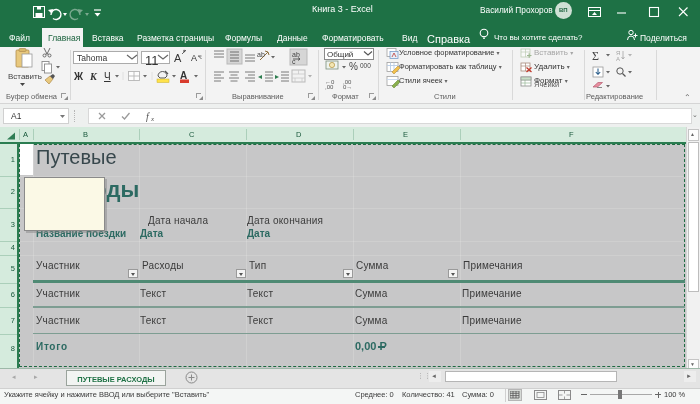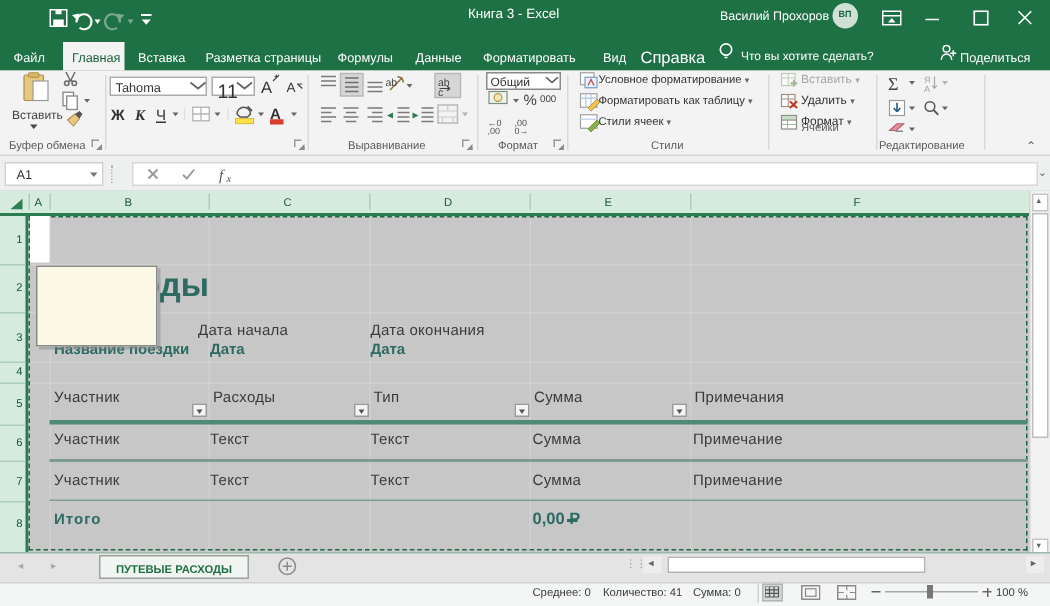--- a/index.html
+++ b/index.html
@@ -320,22 +320,23 @@
 <div class="a" style="left:460px;top:144px;width:1px;height:224px;background:rgba(255,255,255,0.16);"></div>
 <div class="a" style="left:19px;top:176px;width:666px;height:1px;background:rgba(255,255,255,0.14);"></div>
 <div class="a" style="left:19px;top:208px;width:666px;height:1px;background:rgba(255,255,255,0.14);"></div>
 <div class="a" style="left:19px;top:241px;width:666px;height:1px;background:rgba(255,255,255,0.14);"></div>
 <div class="a" style="left:19px;top:255px;width:666px;height:1px;background:rgba(255,255,255,0.14);"></div>
 
 <div class="a" style="left:19px;top:144px;width:666px;height:223px;border:1px dashed #1e6b42;box-sizing:border-box;"></div>
 
 <div class="a" style="left:20px;top:144px;width:13px;height:31px;background:#fff;"></div>
 
+<div class="tx" style="left:36px;top:146px;font-size:20px;color:#37474c;">Путевые</div>
 <div class="tx" style="left:44px;top:176.5px;font-size:22px;font-weight:bold;color:#2c6a62;">расходы</div>
-<div class="tx" style="left:132px;top:215px;font-size:10px;letter-spacing:0.2px;color:#3b3b3b;text-align:right;">Дата начала</div>
+<div class="tx" style="left:148px;top:215px;font-size:10px;letter-spacing:0.2px;color:#3b3b3b;text-align:right;">Дата начала</div>
 <div class="tx" style="left:247px;top:215px;font-size:10px;letter-spacing:0.2px;color:#3b3b3b;">Дата окончания</div>
 <div class="tx" style="left:36px;top:228px;font-size:10px;font-weight:bold;color:#2c6a62;">Название поездки</div>
 <div class="tx" style="left:140px;top:228px;font-size:10px;font-weight:bold;color:#2c6a62;">Дата</div>
 <div class="tx" style="left:247px;top:228px;font-size:10px;font-weight:bold;color:#2c6a62;">Дата</div>
 <div class="tx" style="left:36px;top:260px;font-size:10px;letter-spacing:0.2px;color:#3a3a3a;">Участник</div>
 <div class="tx" style="left:142px;top:260px;font-size:10px;letter-spacing:0.2px;color:#3a3a3a;">Расходы</div>
 <div class="tx" style="left:249px;top:260px;font-size:10px;letter-spacing:0.2px;color:#3a3a3a;">Тип</div>
 <div class="tx" style="left:356px;top:260px;font-size:10px;letter-spacing:0.2px;color:#3a3a3a;">Сумма</div>
 <div class="tx" style="left:463px;top:260px;font-size:10px;letter-spacing:0.2px;color:#3a3a3a;">Примечания</div>
 
@@ -379,20 +380,21 @@
   <path d="M6.5 3.5 v6 M3.5 6.5 h6" stroke="#8a8a8a" stroke-width="1"></path>
 </svg>
 <div class="tx" style="left:417px;top:372px;font-size:7px;color:#999;">⋮⋮</div>
 <div class="a" style="left:429px;top:371px;width:12px;height:11px;background:#ededed;"></div>
 <div class="tx" style="left:431px;top:373px;font-size:6px;color:#666;">◄</div>
 <div class="a" style="left:445px;top:371px;width:172px;height:11px;background:#fff;border:1px solid #b5b5b5;box-sizing:border-box;"></div>
 <div class="a" style="left:684px;top:371px;width:12px;height:11px;background:#ededed;"></div>
 <div class="tx" style="left:686px;top:373px;font-size:6px;color:#666;">►</div>
 
 <div class="a" style="left:0;top:388px;width:700px;height:16px;background:#f4f6f5;border-top:1px solid #d0d0d0;box-sizing:border-box;"></div>
+<div class="tx" style="left:4px;top:390px;font-size:7.5px;color:#3a3a3a;">Укажите ячейку и нажмите ВВОД или выберите "Вставить"</div>
 <div class="tx" style="left:355px;top:390px;font-size:7.5px;color:#3a3a3a;">Среднее: 0</div>
 <div class="tx" style="left:402px;top:390px;font-size:7.5px;color:#3a3a3a;">Количество: 41</div>
 <div class="tx" style="left:462px;top:390px;font-size:7.5px;color:#3a3a3a;">Сумма: 0</div>
 <div class="a" style="left:505px;top:389px;width:1px;height:13px;background:#d0d0d0;"></div>
 <div class="a" style="left:508px;top:389px;width:14px;height:12px;background:#d6dad6;border:1px solid #b5b5b5;box-sizing:border-box;"></div>
 <svg class="a" style="left:510px;top:391px;" width="10" height="8" viewBox="0 0 10 8">
   <path d="M0 0 h9 v7 h-9 z M0 2.3 h9 M0 4.6 h9 M3 0 v7 M6 0 v7" stroke="#555" stroke-width="0.8" fill="none"></path>
 </svg>
 <svg class="a" style="left:534px;top:390px;" width="13" height="10" viewBox="0 0 13 10">
   <rect x="0.5" y="0.5" width="12" height="9" fill="none" stroke="#8a8a8a"></rect>

